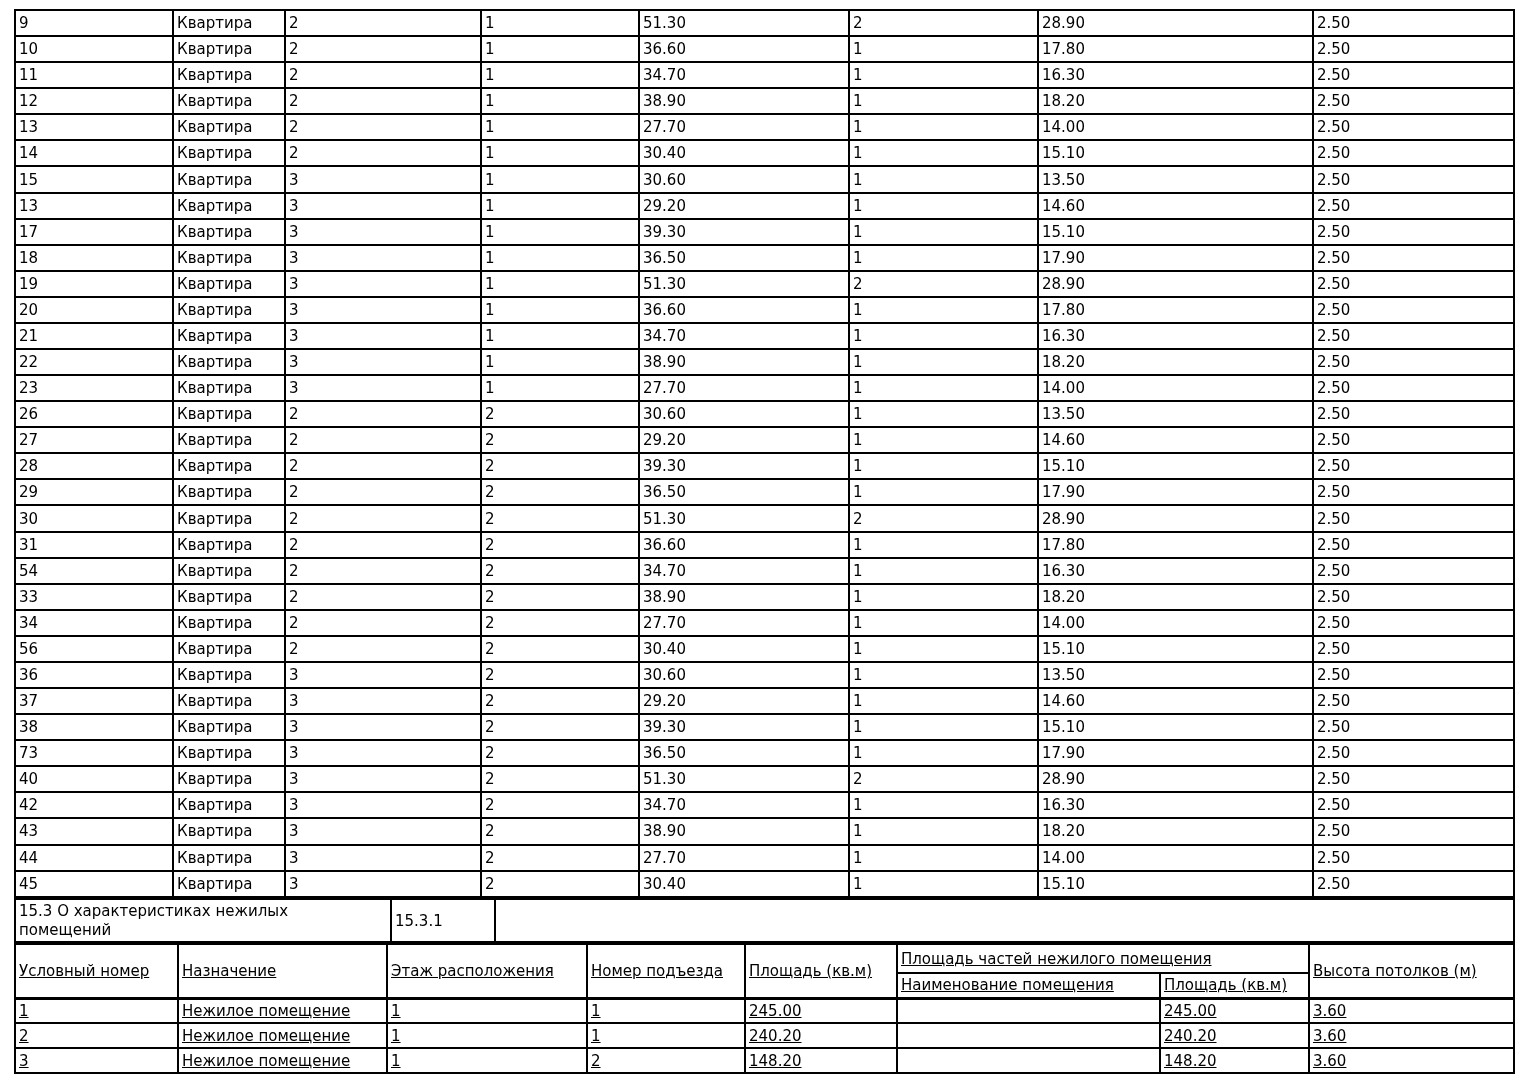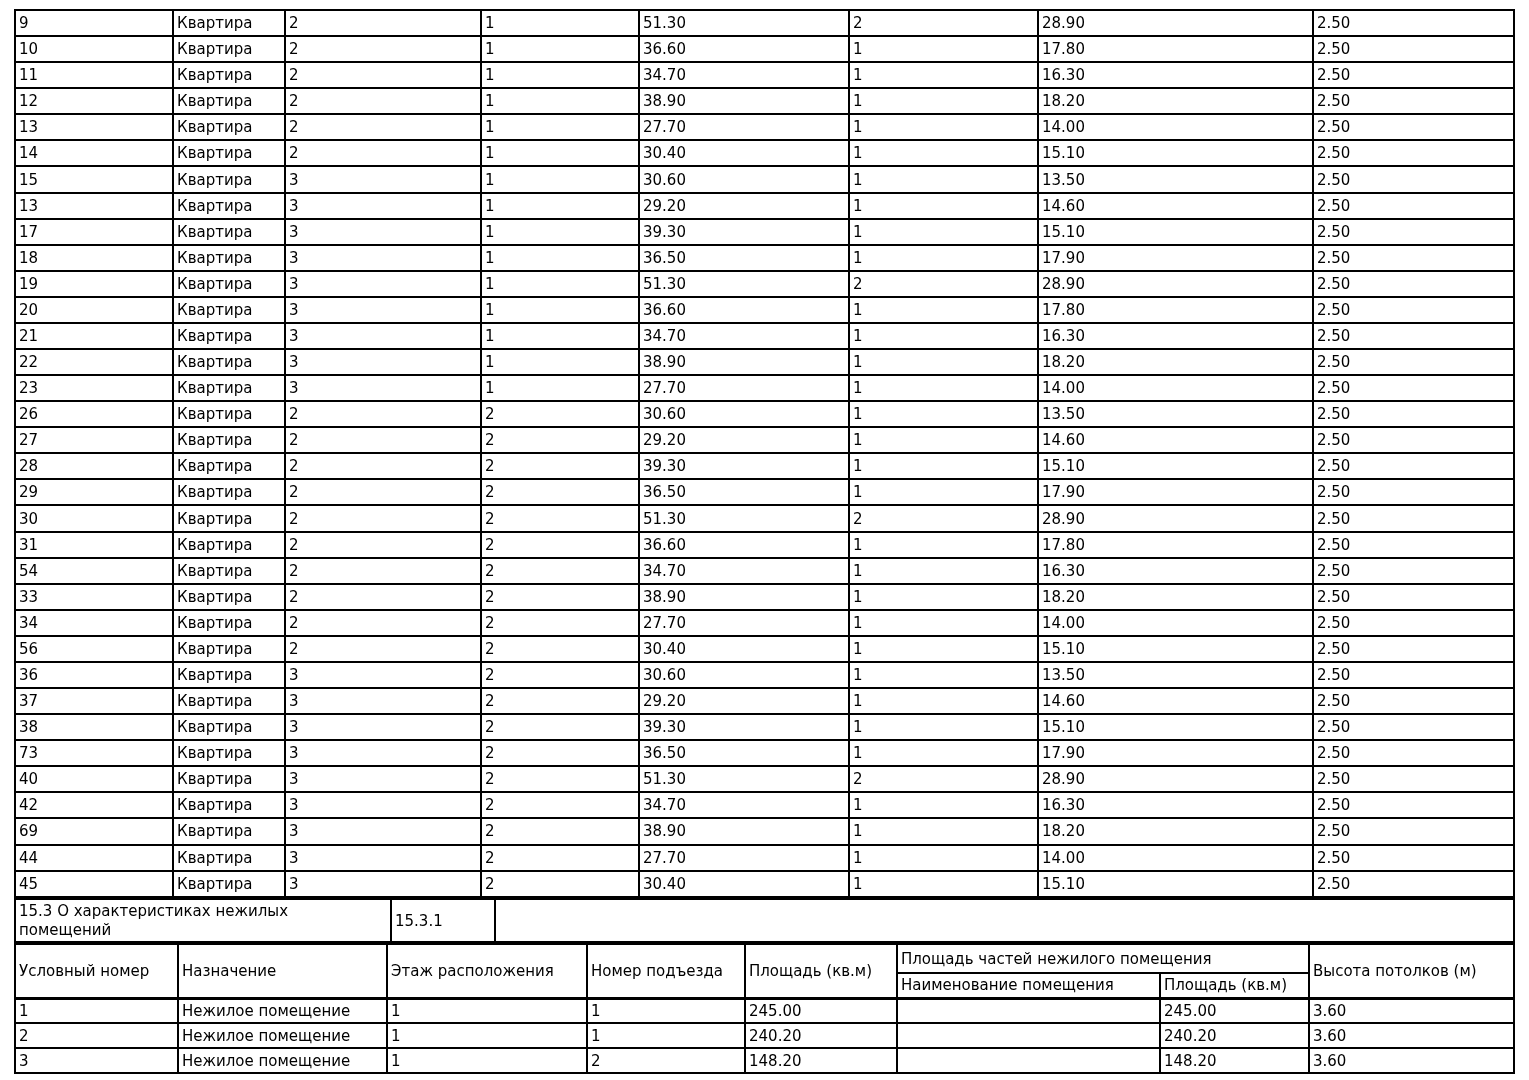--- a/index.html
+++ b/index.html
@@ -28,21 +28,21 @@
     overflow: hidden;
     white-space: nowrap;
   }
   
   #apt-table { left: 14px; top: 9px; width: 1499px; height: 889px; }
   
   #section-table { left: 14px; top: 898px; width: 1499px; height: 45px; }
   #section-table td { white-space: normal; vertical-align: middle; }
   #section-table .section-title-inner { display: inline-block; width: 305px; line-height: 1.22; }
   
-  #nonres-table { left: 14px; top: 943px; width: 1499px; height: 129px; }
+  #nonres-table { left: 14px; top: 943px; width: 1499px; height: 129px; text-decoration: underline; }
   #nonres-table thead td { vertical-align: middle; }
   #nonres-table tbody tr:first-child td { border-top: 3px solid #000000; }
   #nonres-table tr.hdr-group { height: 29px; }
   #nonres-table tr.hdr-sub { height: 25px; }
   #nonres-table tbody tr { height: 25px; }
 </style>
 </head>
 <body>
 
 <div class="page">
@@ -363,21 +363,21 @@
           <td>42</td>
           <td>Квартира</td>
           <td>3</td>
           <td>2</td>
           <td>34.70</td>
           <td>1</td>
           <td>16.30</td>
           <td>2.50</td>
         </tr>
         <tr>
-          <td>69</td>
+          <td>43</td>
           <td>Квартира</td>
           <td>3</td>
           <td>2</td>
           <td>38.90</td>
           <td>1</td>
           <td>18.20</td>
           <td>2.50</td>
         </tr>
         <tr>
           <td>44</td>

